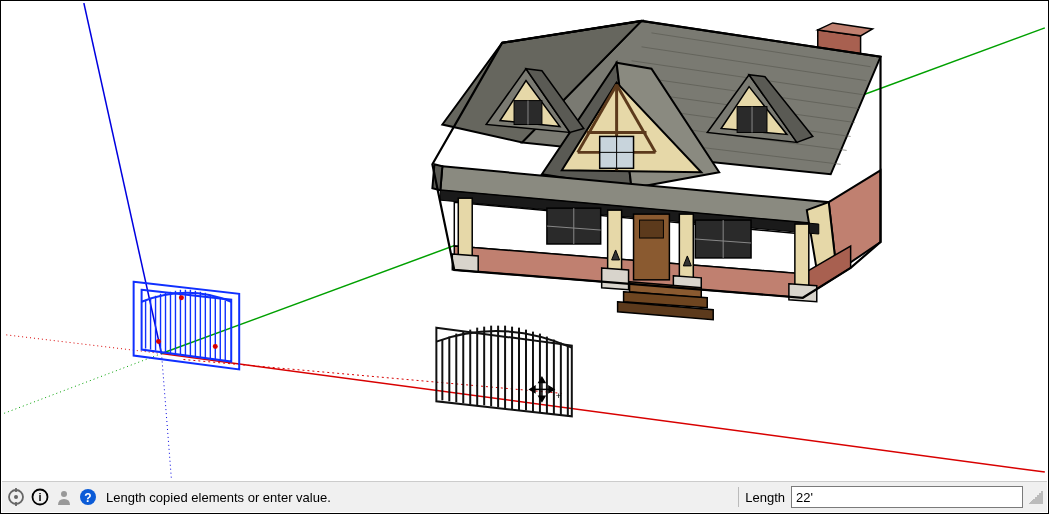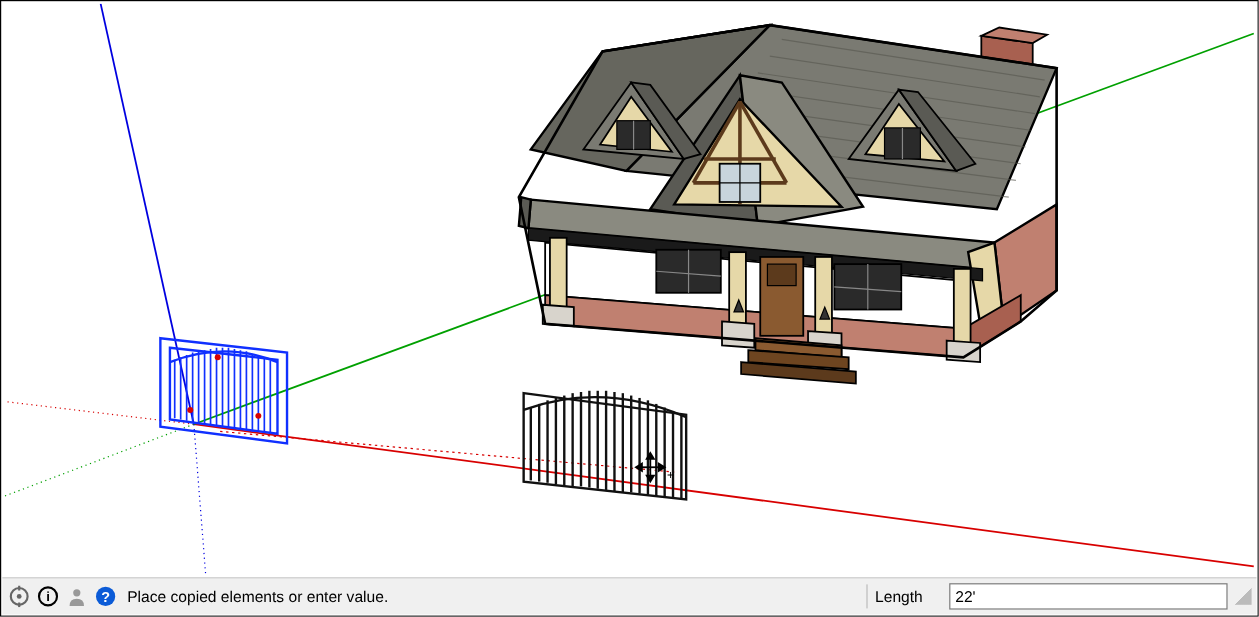--- a/index.html
+++ b/index.html
@@ -42,21 +42,21 @@
   .status-text {
     flex: 0 0 auto;
     color: #000;
     font-size: 13px;
   }
   .status-spacer { flex: 1 1 auto; }
   .measurement-sep {
     width: 1px; height: 20px; background: #bbb; margin: 0 6px;
   }
   .measurement-label {
-    font-size: 13px; color: #000; padding: 0 22px 0 0;
+    font-size: 13px; color: #000; padding: 0 6px 0 0;
   }
   .measurement-input {
     width: 232px; height: 22px;
     border: 1px solid #7a7a7a;
     background: #ffffff;
     font-size: 13px;
     padding: 0 4px;
   }
   .grip {
     width: 14px; height: 14px; margin-left: 6px;
@@ -291,20 +291,20 @@
             <path d="M3 17 Q3 11 9 11 Q15 11 15 17 Z" fill="#999"></path>
           </svg>
       </span>
       <span class="status-icon">
         <svg width="18" height="18" viewBox="0 0 18 18">
             <circle cx="9" cy="9" r="8" fill="#0b5bd7"></circle>
             <text x="9" y="13.5" text-anchor="middle" font-size="12" font-weight="bold" fill="#fff">?</text>
           </svg>
       </span>
     </div>
-    <div class="status-text">Place copied elements or enter value.</div>
+    <div class="status-text">Length copied elements or enter value.</div>
     <div class="status-spacer"></div>
     <div class="measurement-sep"></div>
     <div class="measurement-label">Length</div>
     <input class="measurement-input" value="22'" style="">
     <div class="grip"></div>
   </div>
 </div>
 
 </body></html>

